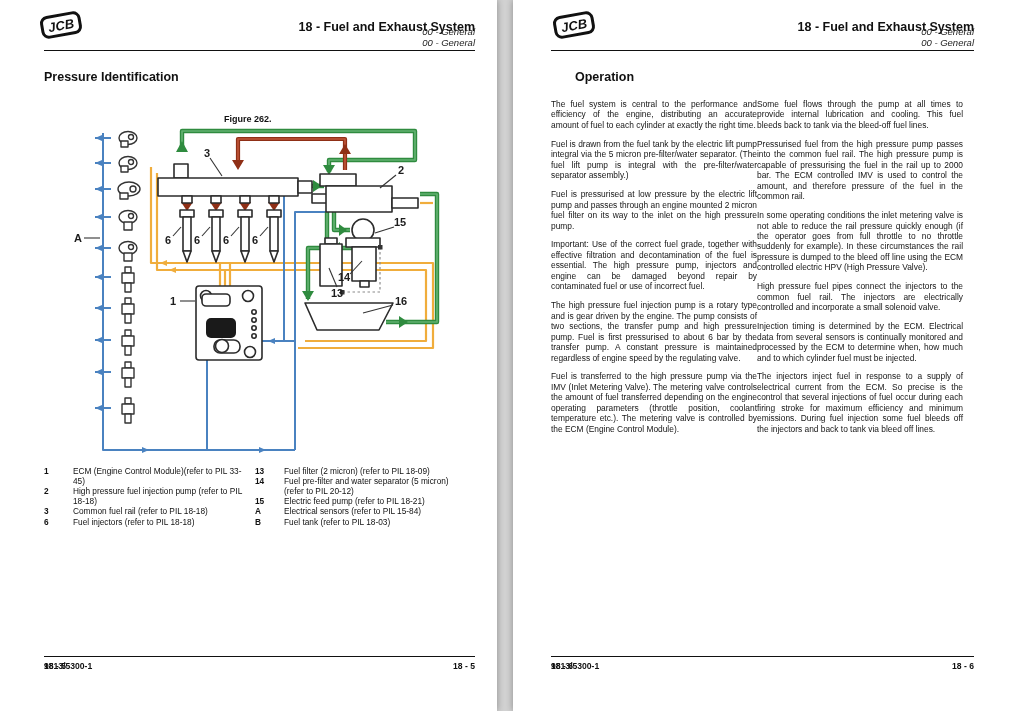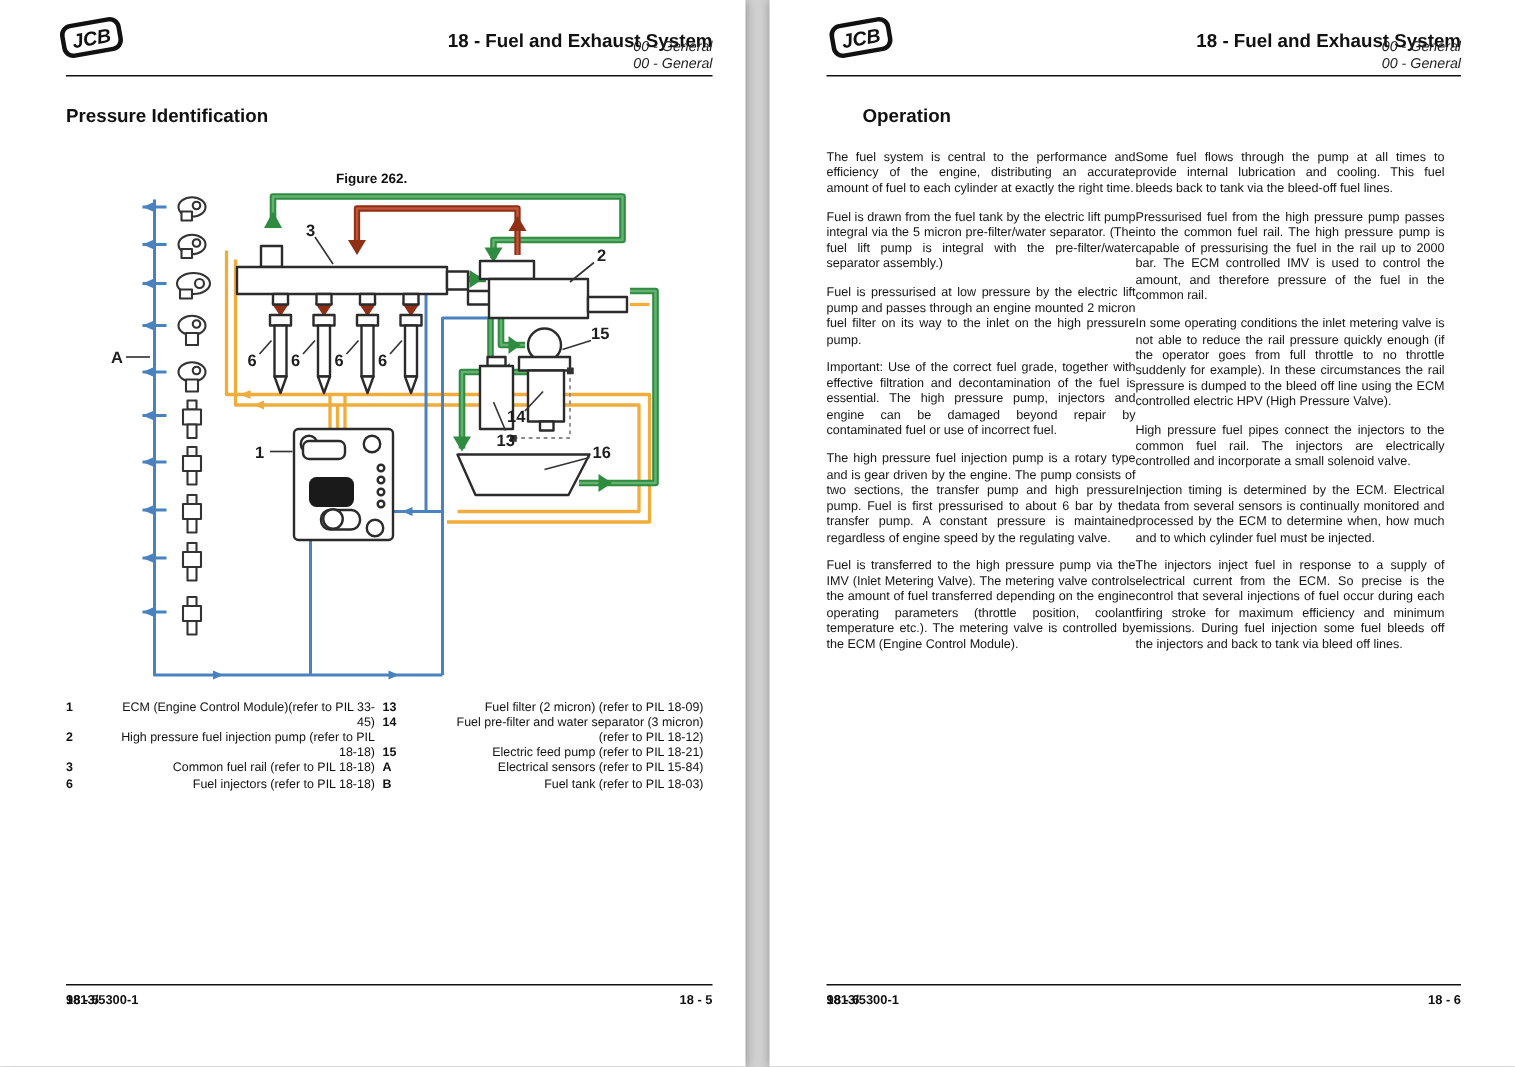--- a/index.html
+++ b/index.html
@@ -17,21 +17,21 @@
   .hdr-rule{position:absolute;top:50px;border-top:1.6px solid #111;}
   .pl .hdr-rule,.pl .ftr-rule,.pl .ftr-c{left:44px;right:22px;}
   .pr .hdr-rule,.pr .ftr-rule,.pr .ftr-c{left:38px;right:36px;}
   .section-heading{position:absolute;top:70px;font-size:12.5px;font-weight:bold;color:#111;}
   .pl .section-heading{left:44px;} .pr .section-heading{left:38px;margin-left:24px;}
   .fig-caption{position:absolute;left:224px;top:114px;font-size:9px;font-weight:bold;color:#111;}
   .legend-col{position:absolute;top:466px;font-size:8.3px;line-height:1.22;color:#111;}
   .lc1{left:44px;width:206px;} .lc2{left:255px;width:214px;}
   .legend-row{display:flex;}
   .legend-num{width:29px;font-weight:bold;flex:none;}
-  .legend-text{flex:1;text-align:right;}
+  .legend-text{flex:1;}
   .ftr-rule{position:absolute;top:656px;border-top:1.4px solid #111;}
   .ftr-c{position:absolute;top:661px;font-size:8.6px;font-weight:bold;color:#111;}
   .ftr-left{float:left;} .ftr-right{float:right;} 
   .ftr-center{position:absolute;left:0;right:0;}
   .col{position:absolute;top:99px;font-size:8.4px;line-height:1.245;text-align:justify;color:#151515;}
   .c1{left:38px;width:206px;} .c2{left:244px;width:206px;}
   .col p{margin:0 0 8.5px 0;}
   svg text{font-family:"Liberation Sans",sans-serif;}
   .dlabel{font-size:11px;font-weight:bold;fill:var(--c-label);}
 </style>
@@ -333,21 +333,21 @@
         <span class="legend-text">Fuel injectors (refer to PIL 18-18)</span>
       </div>
   </div>
   <div class="legend-col lc2">
     <div class="legend-row">
         <span class="legend-num">13</span>
         <span class="legend-text">Fuel filter (2 micron) (refer to PIL 18-09)</span>
       </div>
     <div class="legend-row">
         <span class="legend-num">14</span>
-        <span class="legend-text">Fuel pre-filter and water separator (3 micron) (refer to PIL 18-12)</span>
+        <span class="legend-text">Fuel pre-filter and water separator (5 micron) (refer to PIL 20-12)</span>
       </div>
     <div class="legend-row">
         <span class="legend-num">15</span>
         <span class="legend-text">Electric feed pump (refer to PIL 18-21)</span>
       </div>
     <div class="legend-row">
         <span class="legend-num">A</span>
         <span class="legend-text">Electrical sensors (refer to PIL 15-84)</span>
       </div>
     <div class="legend-row">

